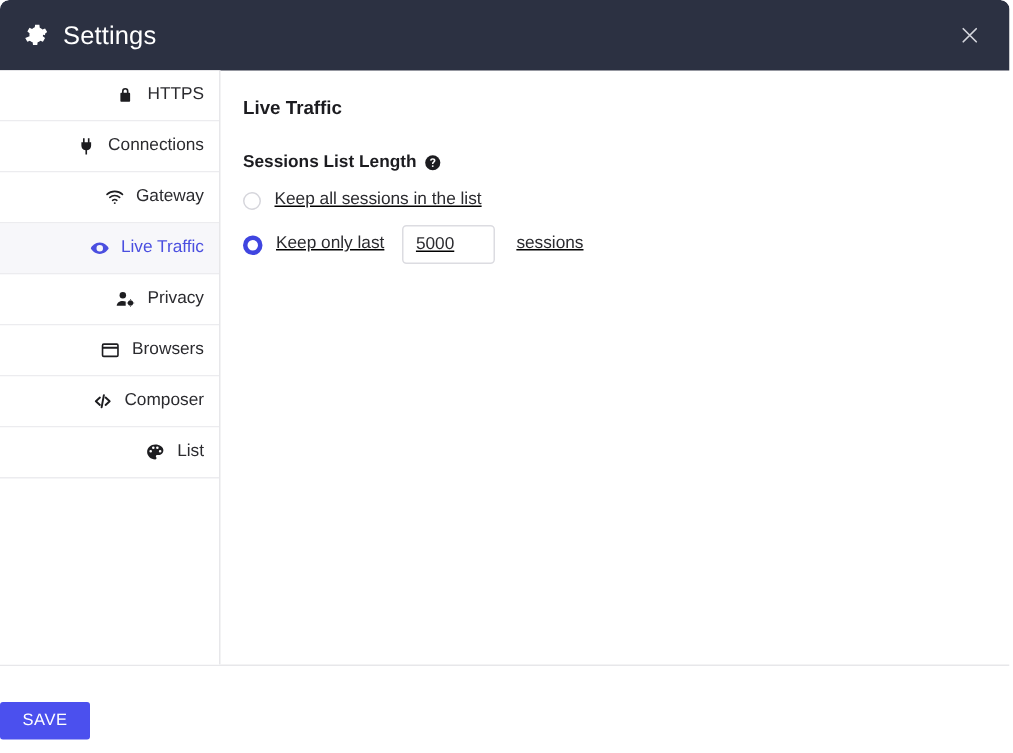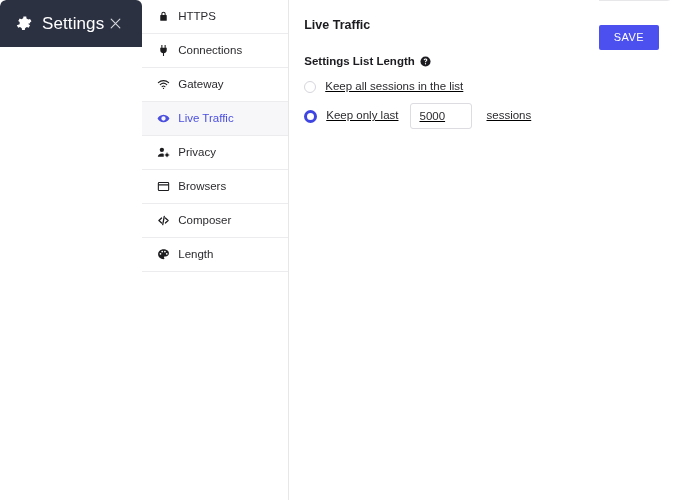--- a/index.html
+++ b/index.html
@@ -18,21 +18,21 @@
   .dialog {
     position: absolute;
     left: 0;
     top: 0;
     width: 673px;
     height: 500px;
     background: #ffffff;
     border-radius: 6px;
     overflow: hidden;
     display: flex;
-    flex-direction: row;
+    flex-direction: column;
   }
 
   
   .titlebar {
     height: 47px;
     background: #2c3142;
     display: flex;
     align-items: center;
     padding: 0 16px 0 15px;
     flex: 0 0 auto;
@@ -89,20 +89,21 @@
     display: flex;
     align-items: center;
     gap: 8px;
     padding: 0 10px 0 15px;
     border-bottom: 1px solid #ececef;
     font-size: 11.5px;
     color: #2b2b2f;
     cursor: pointer;
     box-sizing: border-box;
     background: #ffffff;
+    justify-content: flex-end;
   }
   .nav-item.active {
     background: #f7f7fa;
     color: #4b4fe0;
   }
   .nav-icon {
     width: 13px;
     height: 13px;
     flex: 0 0 13px;
     display: flex;
@@ -323,30 +324,30 @@
         </span>
         <span class="nav-label">Composer</span>
       </div>
 
       <div class="nav-item">
         <span class="nav-icon">
           <svg viewBox="0 0 24 24" fill="currentColor">
               <path d="M12 2.5C6.5 2.5 2 6.6 2 11.7c0 5 4.5 9.1 10 9.1.9 0 1.6-.7 1.6-1.6 0-.4-.17-.8-.45-1.08-.27-.27-.44-.65-.44-1.05 0-.9.72-1.6 1.6-1.6H16c3.3 0 6-2.7 6-6 0-3.9-4.5-7-10-7zM6.4 12.4a1.6 1.6 0 1 1 0-3.2 1.6 1.6 0 0 1 0 3.2zm3.2-4.3a1.6 1.6 0 1 1 0-3.2 1.6 1.6 0 0 1 0 3.2zm5 0a1.6 1.6 0 1 1 0-3.2 1.6 1.6 0 0 1 0 3.2zm3.4 4.3a1.6 1.6 0 1 1 0-3.2 1.6 1.6 0 0 1 0 3.2z"></path>
             </svg>
         </span>
-        <span class="nav-label">Length</span>
+        <span class="nav-label">List</span>
       </div>
 
     </div>
 
     <div class="content">
       <div class="section-title">Live Traffic</div>
 
       <div class="field-label-row">
-        <span class="field-label">Settings List Length</span>
+        <span class="field-label">Sessions List Length</span>
         <span>
           <svg class="help-icon" viewBox="0 0 24 24" fill="currentColor" aria-hidden="true">
             <circle cx="12" cy="12" r="11"></circle>
             <path d="M12 5.6c-2.2 0-3.7 1.2-4 3.1l2.1.45c.2-.95.85-1.6 1.85-1.6.95 0 1.6.55 1.6 1.35 0 .7-.35 1.1-1.2 1.7-1.05.75-1.45 1.4-1.4 2.6l.02.5h2.1v-.4c0-.75.3-1.15 1.25-1.8 1.1-.75 1.65-1.55 1.65-2.75 0-1.9-1.5-3.15-3.97-3.15zM12 15.5a1.4 1.4 0 1 0 0 2.8 1.4 1.4 0 0 0 0-2.8z" fill="#ffffff"></path>
           </svg>
         </span>
       </div>
 
       <div class="radio-row">
         <span class="radio"></span>

